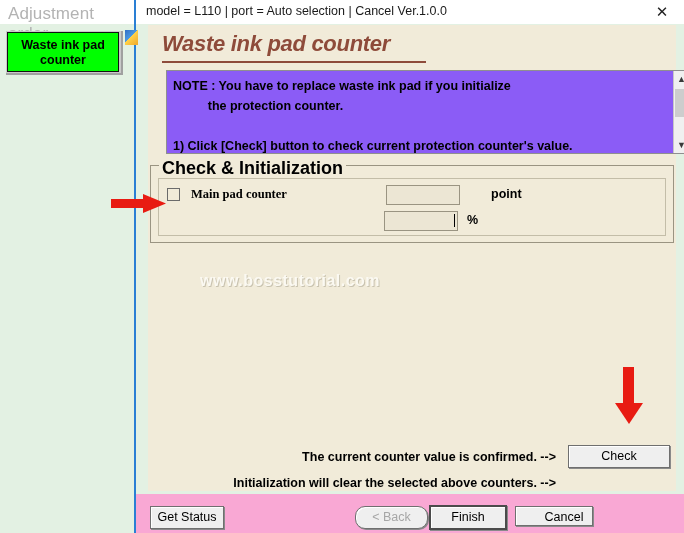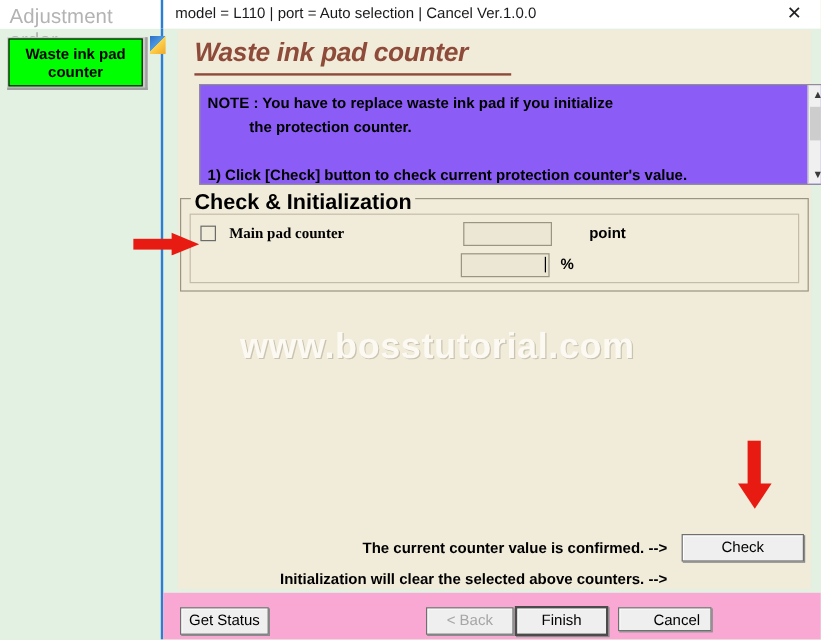--- a/index.html
+++ b/index.html
@@ -315,21 +315,21 @@
     width: 1px;
     height: 13px;
     background: #000;
   }
 
   
   .watermark {
     position: absolute;
     left: 52px;
     top: 247px;
-    font-size: 30px;
+    font-size: 16px;
     font-weight: bold;
     color: #fbf9f2;
     text-shadow: 1px 1px 0 #c9c3b0;
     letter-spacing: 0.5px;
     font-family: "Liberation Sans", sans-serif;
     white-space: nowrap;
   }
 
   
   .hint {
@@ -370,21 +370,21 @@
     position: absolute;
     left: 0;
     top: 470px;
     width: 548px;
     height: 39px;
     background: #f9a8d4;
   }
   .btn.getstatus { left: 14px; top: 12px; width: 74px; height: 23px; line-height: 21px; }
   .btn.back {
     left: 219px; top: 12px; width: 73px; height: 23px; line-height: 21px;
-    color: #a6a6a6; background: #efefef;
+    color: #a6a6a6; background: #efefef; border-radius: 10px;
   }
   .btn.finish {
     left: 293px; top: 11px; width: 78px; height: 25px; line-height: 21px;
     border: 2px solid #4b4b4b;
   }
   .btn.cancel { left: 379px; top: 12px; width: 78px; height: 20px; line-height: 21px; padding-left: 20px; }
 
   
   .arrow-right {
     position: absolute;

